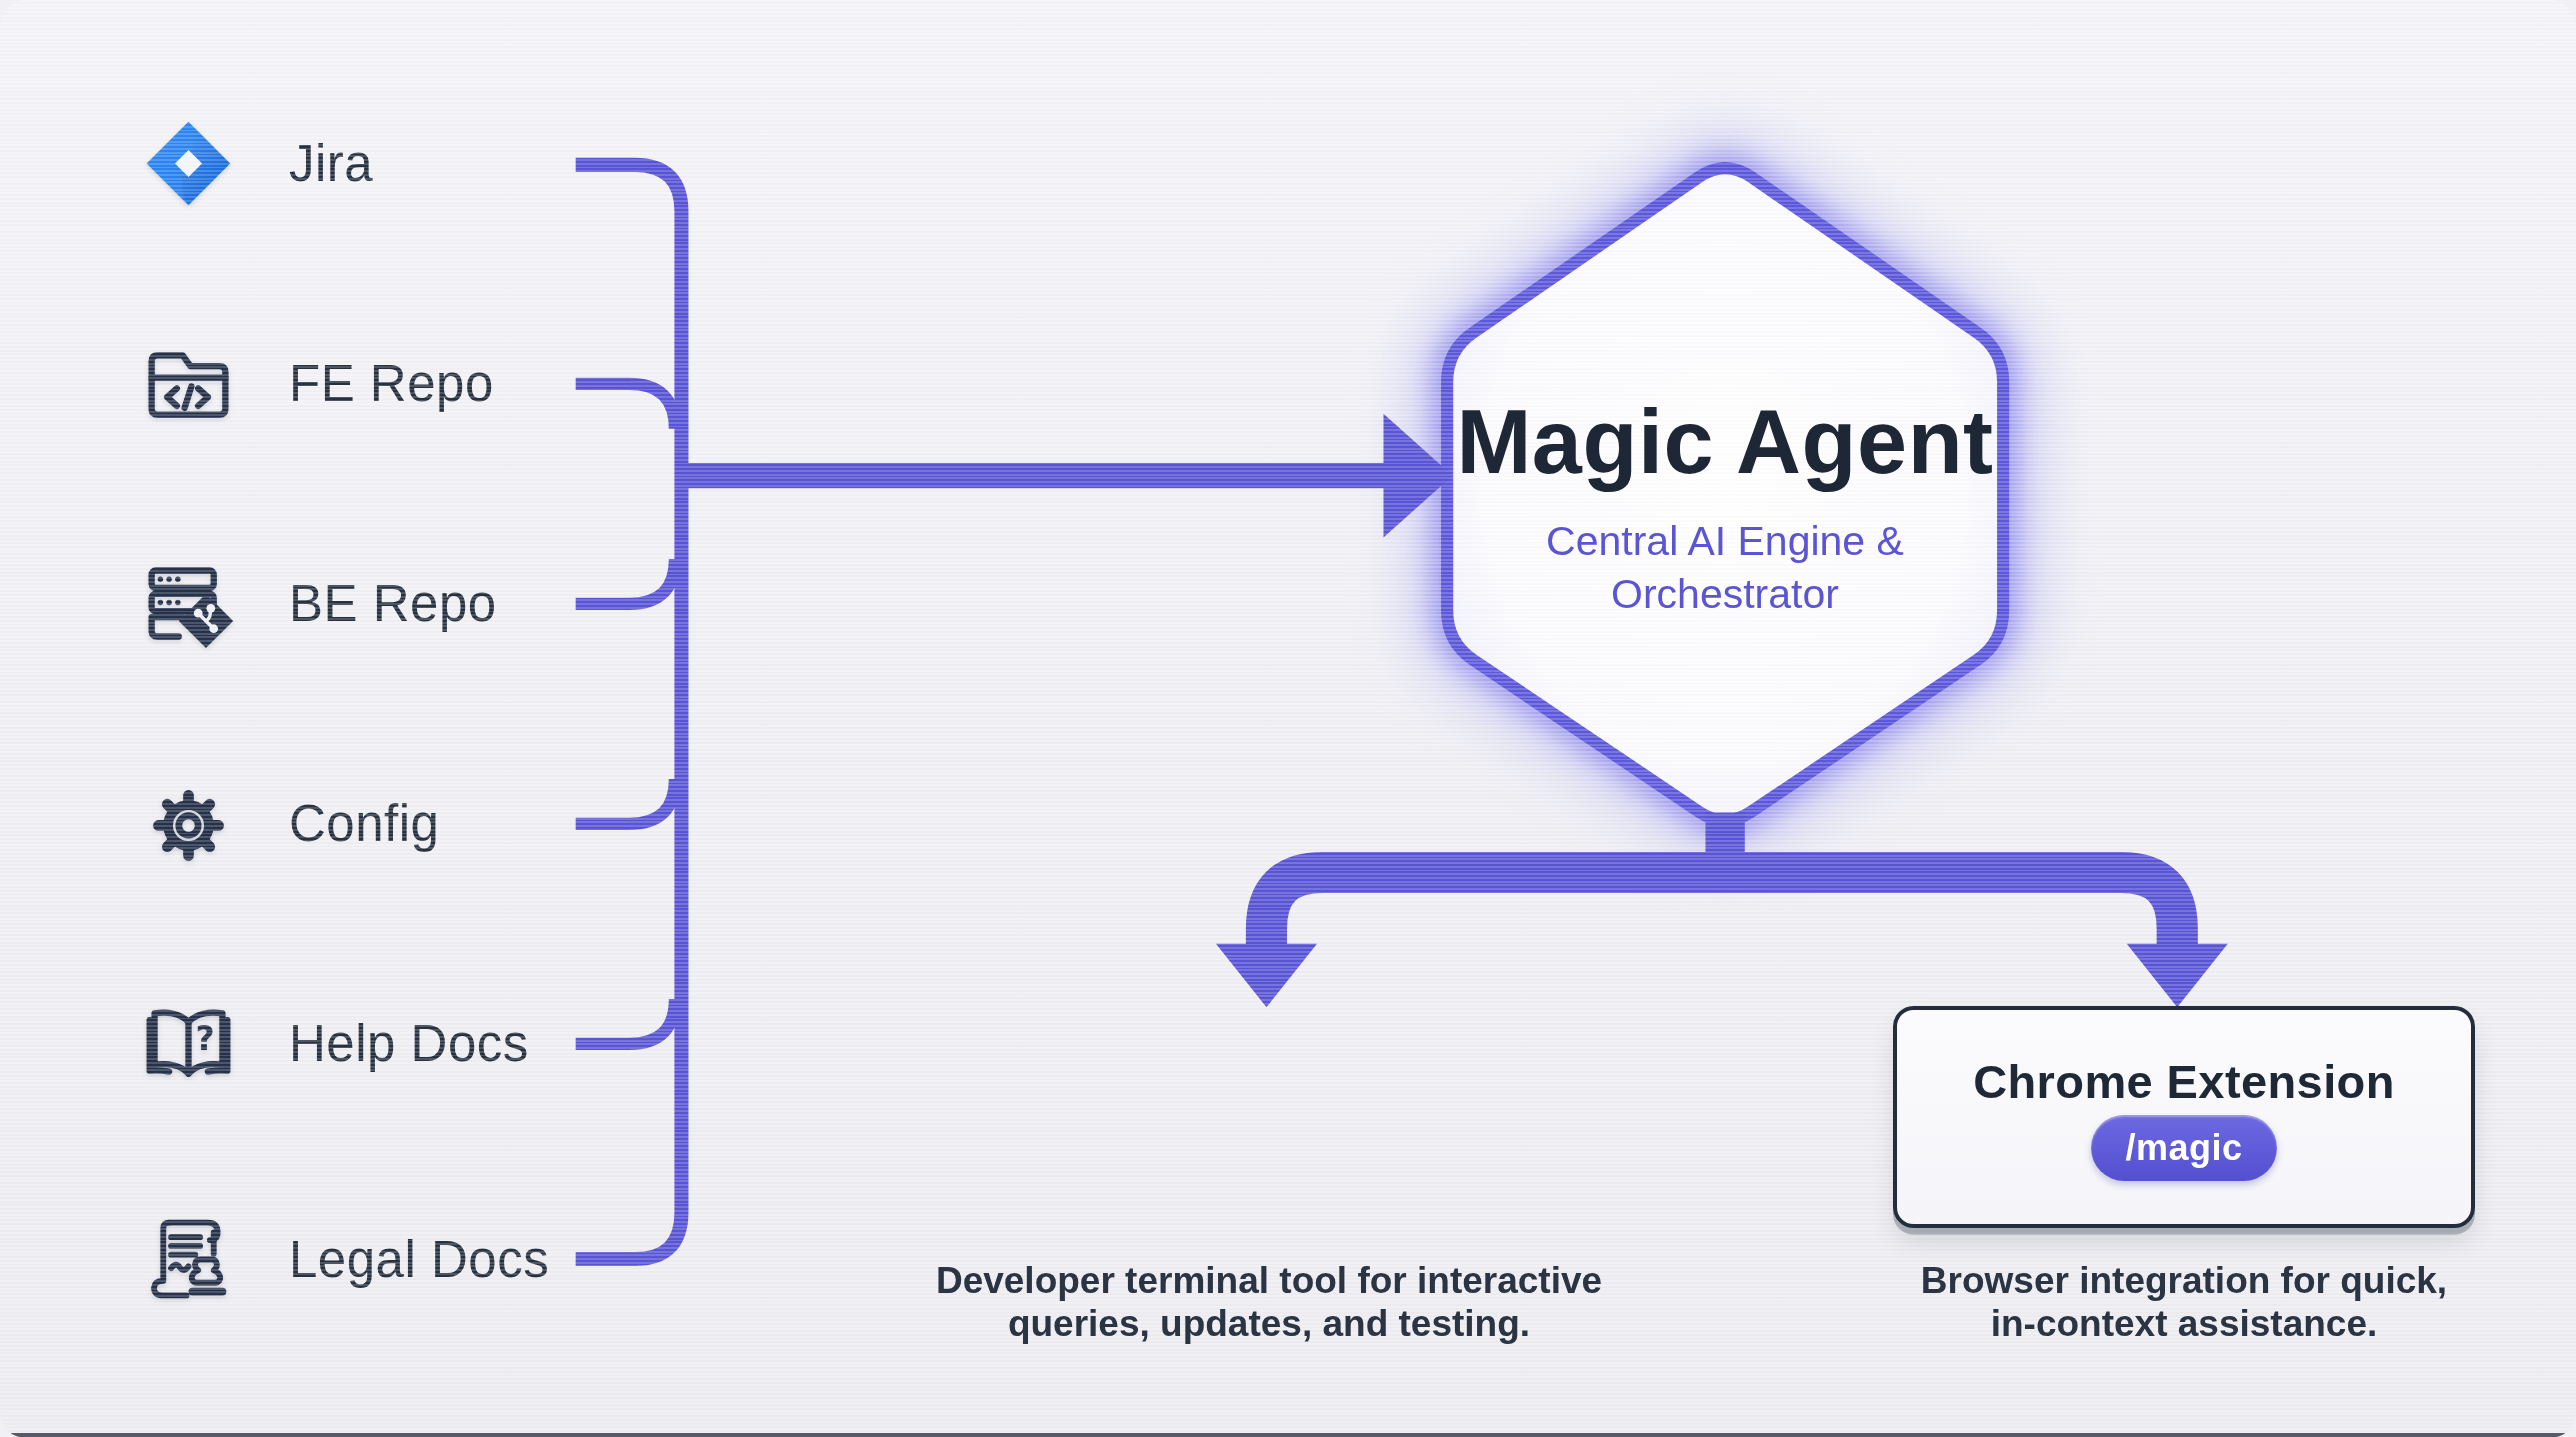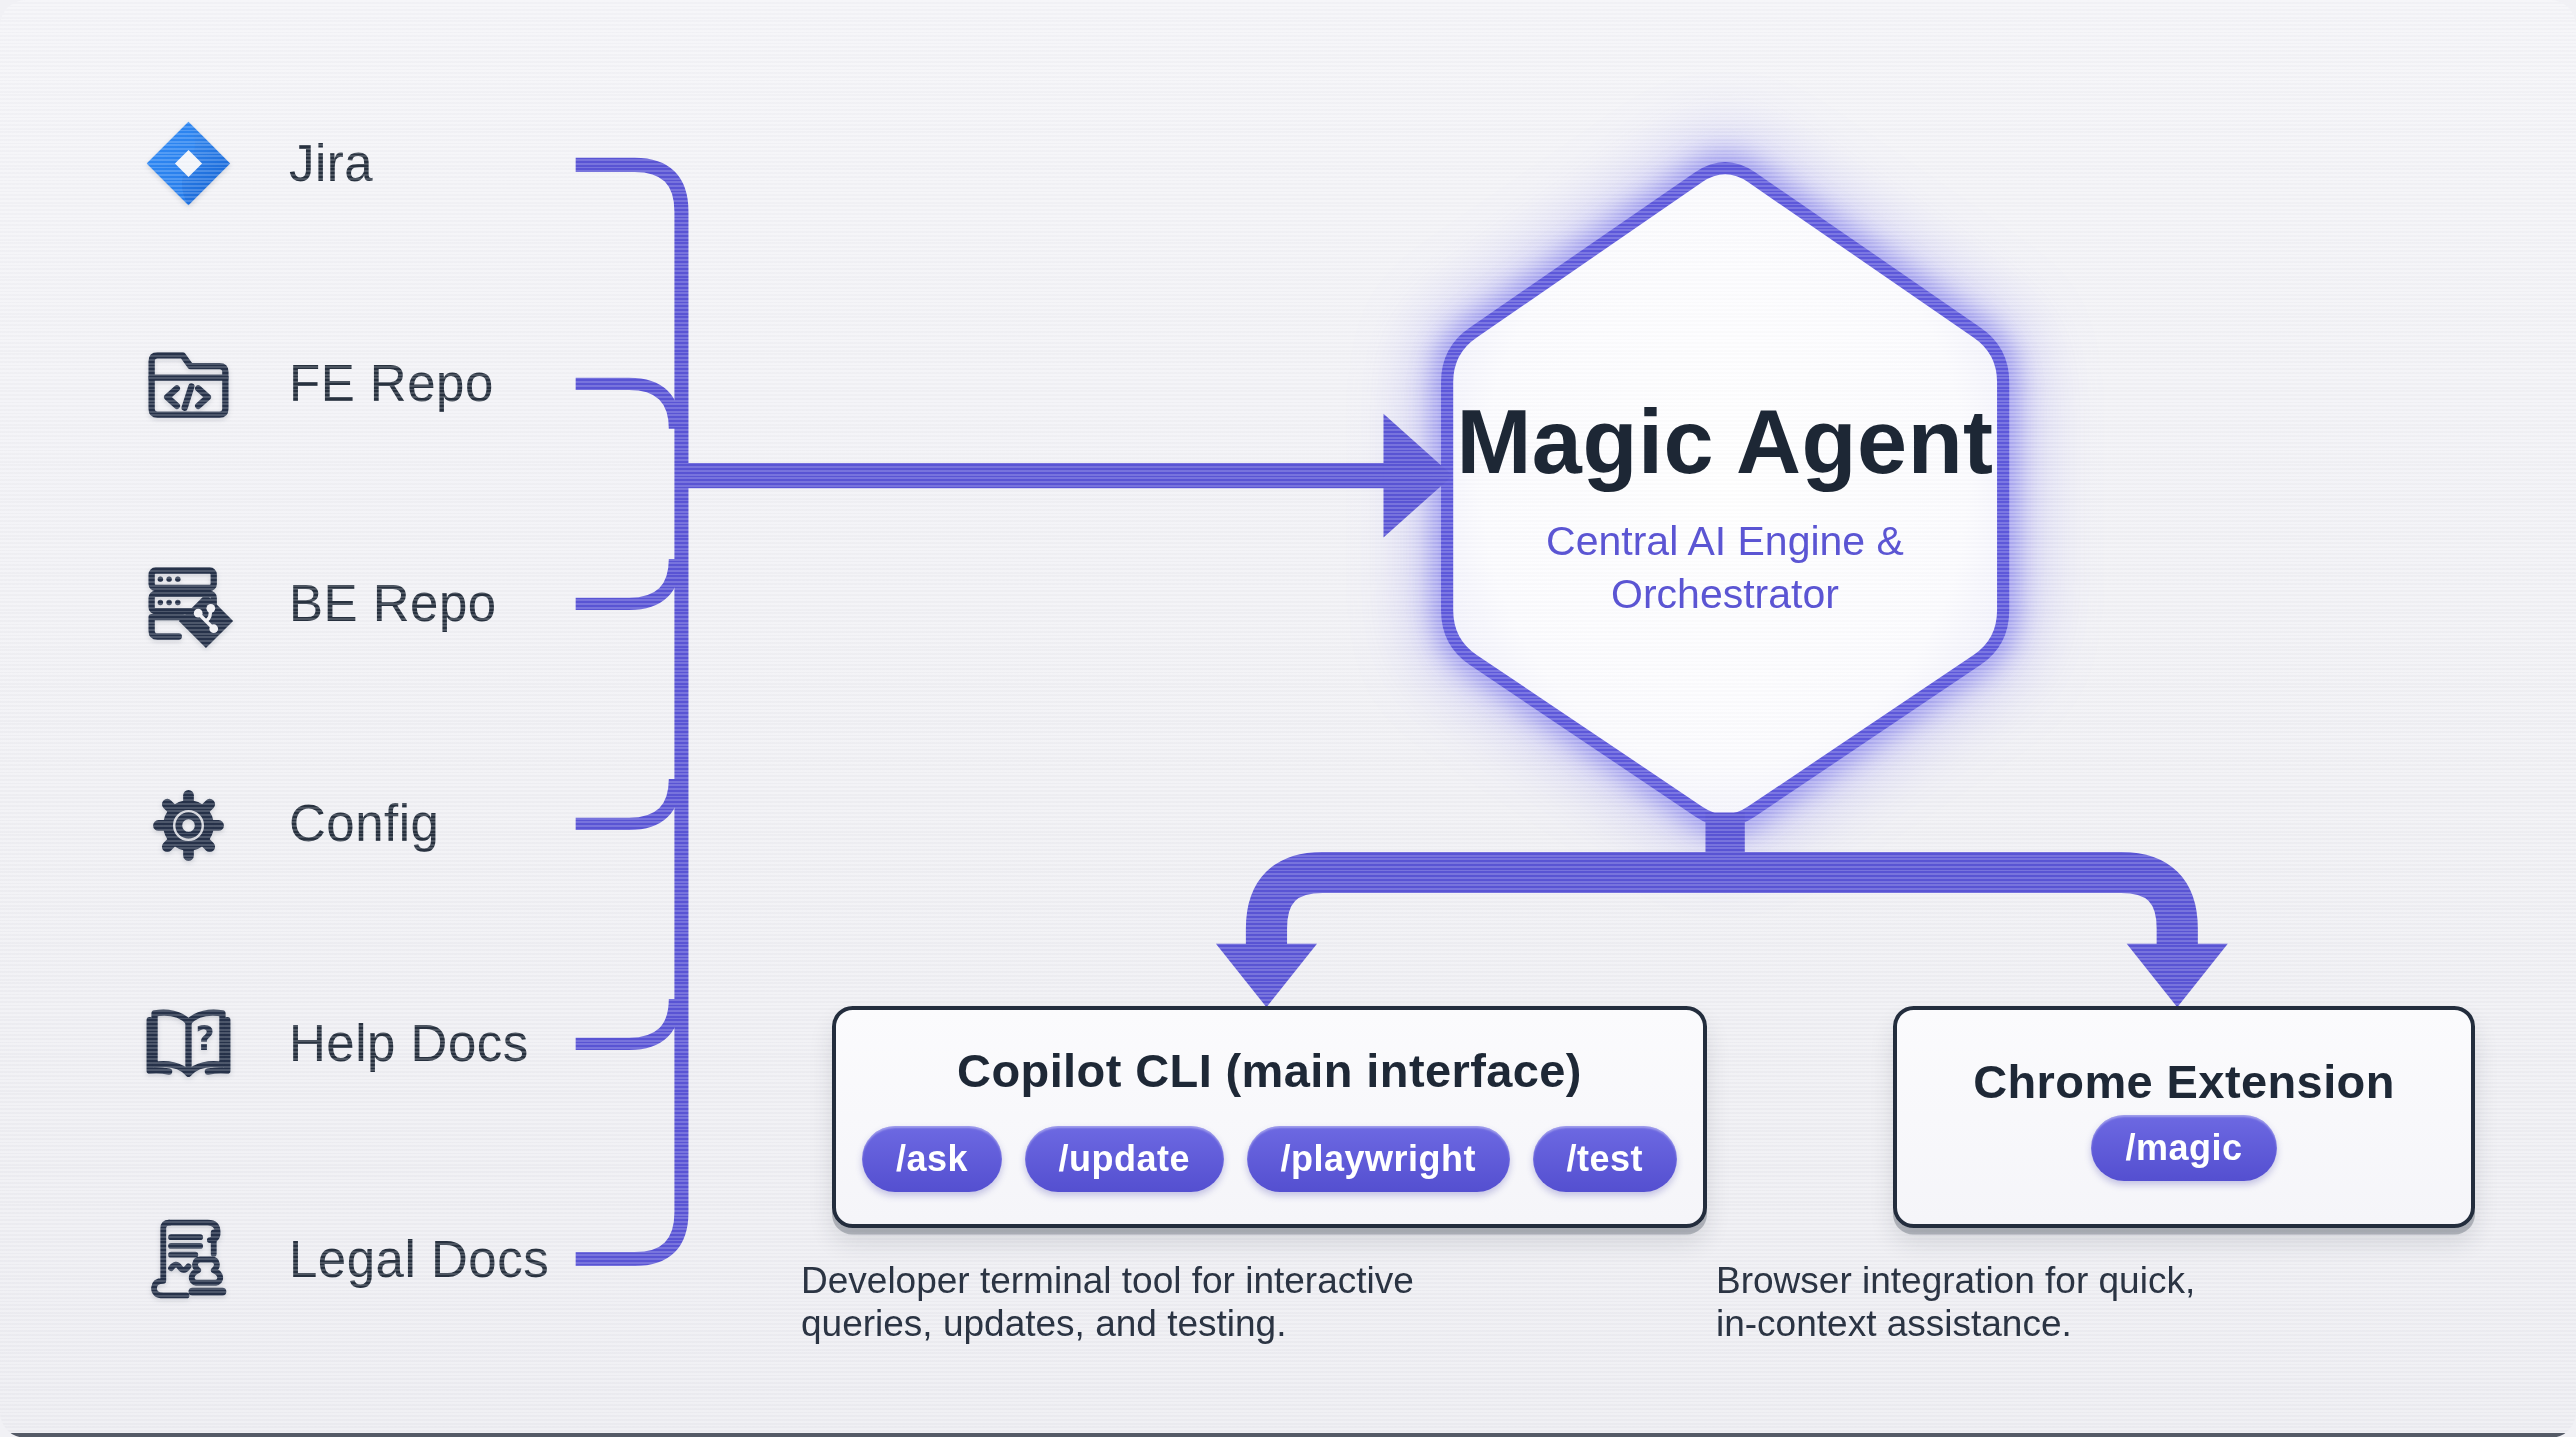--- a/index.html
+++ b/index.html
@@ -44,22 +44,22 @@
   .box-title{font-size:47px;font-weight:600;color:#1e2836;letter-spacing:0.4px;white-space:nowrap;}
   .pill-row{display:flex;gap:22.5px;align-items:center;}
   .pill{
     height:66px;border-radius:33px;padding:0 34px;display:flex;align-items:center;justify-content:center;
     background:linear-gradient(180deg,#6d69e2,#544fd0);
     color:#ffffff;font-size:36px;font-weight:700;letter-spacing:0.5px;white-space:nowrap;
     box-shadow:inset 0 1.9px 1.9px rgba(255,255,255,.35),0 3.7px 7.5px rgba(60,58,170,.28);
   }
 
   
-  .desc{position:absolute;top:1259px;width:936px;text-align:left;
-        font-size:37px;line-height:43px;font-weight:400;color:#2b3443;z-index:4;}
+  .desc{position:absolute;top:1259px;width:936px;text-align:center;
+        font-size:37px;line-height:43px;font-weight:700;color:#2b3443;z-index:4;}
   #cli-desc{left:801px;}
   #chrome-desc{left:1716px;}
 
   
   #bottom-edge{position:absolute;left:0;bottom:0;width:100%;height:4.7px;background:#3a414e;opacity:.85;z-index:6;}
 </style>
 </head>
 <body>
 
 <div id="canvas">
@@ -213,29 +213,20 @@
   </div>
 
   <div class="hex-text">
     <div class="hex-title">Magic Agent</div>
     <div class="hex-sub">
       <div>Central AI Engine &amp;</div>
       <div>Orchestrator</div>
     </div>
   </div>
 
-  <div class="node-box" id="cli-box">
-    <div class="box-title">Copilot CLI (main interface)</div>
-    <div class="pill-row">
-      <span class="pill">/ask</span>
-      <span class="pill">/update</span>
-      <span class="pill">/playwright</span>
-      <span class="pill">/test</span>
-    </div>
-  </div>
 
   <div class="node-box" id="chrome-box">
     <div class="box-title">Chrome Extension</div>
     <div class="pill-row">
       <span class="pill">/magic</span>
     </div>
   </div>
 
   <div class="desc" id="cli-desc">
     <div>Developer terminal tool for interactive</div>

